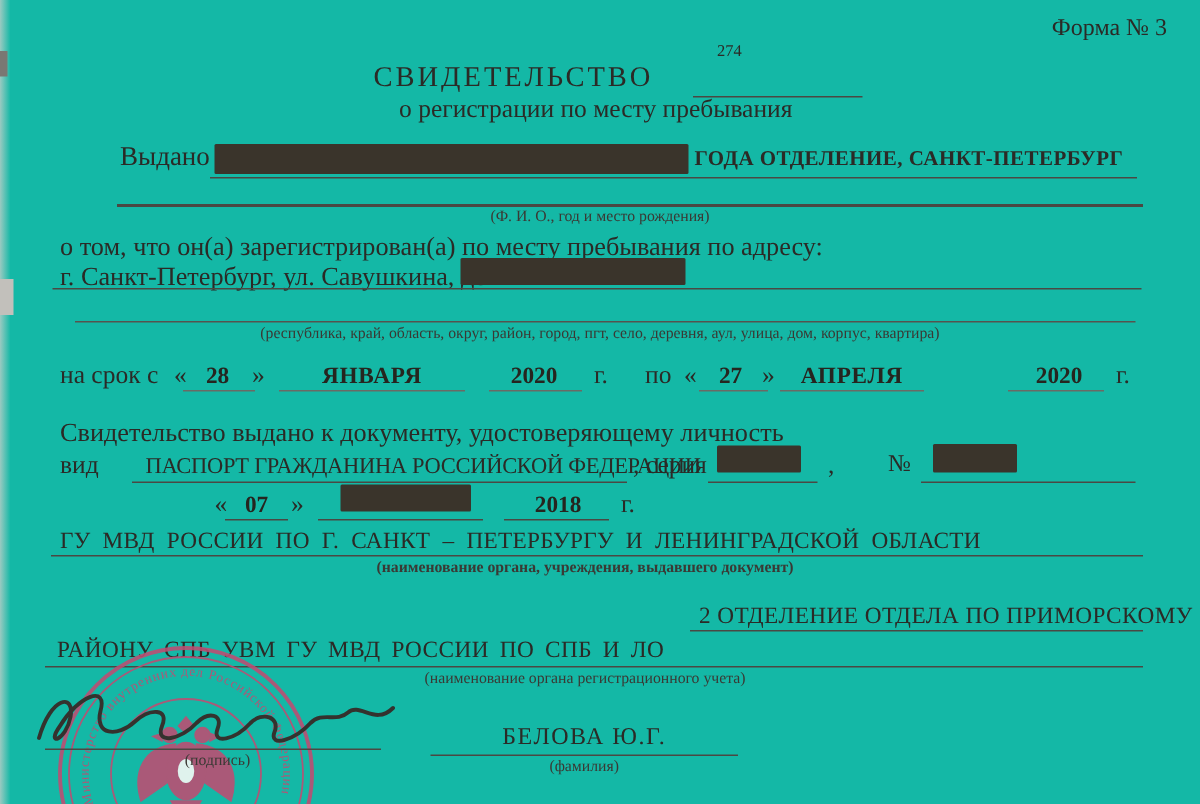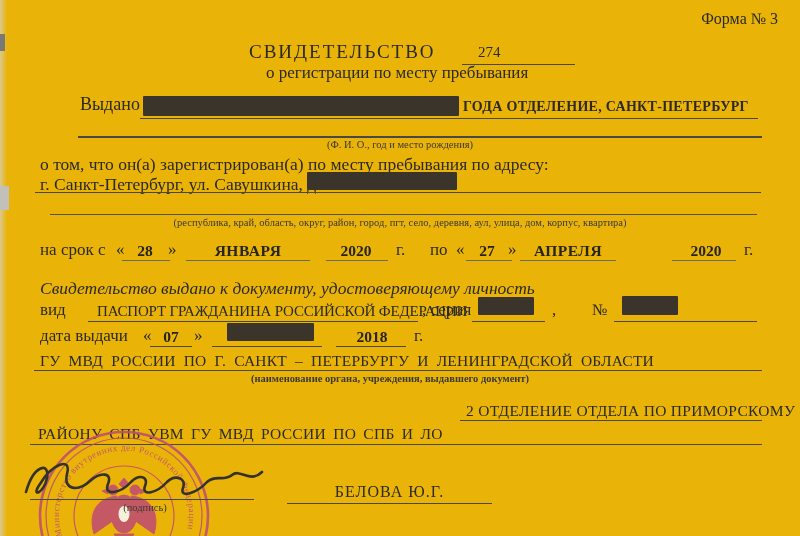--- a/index.html
+++ b/index.html
@@ -1,18 +1,18 @@
 <!DOCTYPE html>
 <html><head>
 <meta charset="utf-8">
 <style>
   html,body{margin:0;padding:0;background:#e9e8e4;}
   .page{
     position:relative;width:800px;height:536px;margin:0 auto;
-    background:#eab308;overflow:hidden;
+    background:#14b8a6;overflow:hidden;
     font-family:"Liberation Serif","DejaVu Serif",serif;
     color:#2b2a26;
   }
   .abs{position:absolute;white-space:nowrap;}
   .rule{position:absolute;height:0;border-top:1.5px solid #4a4843;}
   .rule-thin{position:absolute;height:0;border-top:1px solid #6b6a64;}
   .caption{position:absolute;font-size:10.5px;color:#3a3934;text-align:center;white-space:nowrap;}
   .redact{position:absolute;background:#3a342b;border-radius:1px;}
   .bold{font-weight:bold;}
   .typed{font-weight:bold;color:#26251f;}
@@ -29,21 +29,21 @@
 
 <div class="page">
 
   <div class="scan-edge"></div>
   <div class="smudge1"></div>
   <div class="smudge2"></div>
 
   <div class="abs" style="right:22px;top:10px;font-size:16px;">Форма № 3</div>
 
   <div class="abs" style="left:249px;top:41px;font-size:19px;letter-spacing:2px;">СВИДЕТЕЛЬСТВО</div>
-  <div class="abs" style="left:478px;top:44px;font-size:15px;">274</div>
+  <div class="abs" style="left:478px;top:28px;font-size:11px;">274</div>
   <div class="rule" style="left:462px;top:64px;width:113px;"></div>
   <div class="abs" style="left:237px;top:63px;font-size:17px;margin-left:29px;">о регистрации по месту пребывания</div>
 
   <div class="abs" style="left:80px;top:94px;font-size:18px;">Выдано</div>
   <div class="redact" style="left:143px;top:96px;width:316px;height:20px;"></div>
   <div class="abs bold" style="left:463px;top:99px;font-size:14px;letter-spacing:.3px;">ГОДА ОТДЕЛЕНИЕ, САНКТ-ПЕТЕРБУРГ</div>
   <div class="rule" style="left:140px;top:118px;width:618px;"></div>
 
   <div class="rule" style="left:78px;top:136px;width:684px;border-top-width:2px;"></div>
   <div class="caption" style="left:250px;top:139px;width:300px;">(Ф. И. О., год и место рождения)</div>
@@ -70,52 +70,52 @@
   <div class="abs" style="left:456px;top:240px;font-size:17px;">«</div>
   <div class="abs typed cell" style="left:468px;top:242px;width:38px;font-size:15.5px;">27</div>
   <div class="abs" style="left:508px;top:240px;font-size:17px;">»</div>
   <div class="rule-thin" style="left:466px;top:260px;width:46px;"></div>
   <div class="abs typed cell" style="left:518px;top:242px;width:100px;font-size:15.5px;letter-spacing:.5px;">АПРЕЛЯ</div>
   <div class="rule-thin" style="left:520px;top:260px;width:96px;"></div>
   <div class="abs typed cell" style="left:676px;top:242px;width:60px;font-size:15.5px;">2020</div>
   <div class="rule-thin" style="left:672px;top:260px;width:64px;"></div>
   <div class="abs" style="left:744px;top:240px;font-size:17px;">г.</div>
 
-  <div class="abs" style="left:40px;top:278px;font-size:17.5px;font-style:italic;">Свидетельство выдано к документу, удостоверяющему личность</div>
+  <div class="abs" style="left:40px;top:278px;font-size:17.5px;">Свидетельство выдано к документу, удостоверяющему личность</div>
 
   <div class="abs" style="left:40px;top:300px;font-size:17px;">вид</div>
   <div class="abs" style="left:97px;top:303px;font-size:15px;letter-spacing:-0.2px;">ПАСПОРТ ГРАЖДАНИНА РОССИЙСКОЙ ФЕДЕРАЦИИ</div>
   <div class="rule-thin" style="left:88px;top:321px;width:330px;border-top-color:#4a4843;"></div>
   <div class="abs" style="left:422px;top:300px;font-size:17px;">, серия</div>
   <div class="redact" style="left:478px;top:297px;width:56px;height:18px;"></div>
   <div class="rule-thin" style="left:472px;top:321px;width:73px;border-top-color:#4a4843;"></div>
   <div class="abs" style="left:552px;top:300px;font-size:17px;">,</div>
   <div class="abs" style="left:592px;top:301px;font-size:16px;">№</div>
   <div class="redact" style="left:622px;top:296px;width:56px;height:19px;"></div>
   <div class="rule-thin" style="left:614px;top:321px;width:143px;border-top-color:#4a4843;"></div>
 
-  <div class="abs" style="left:40px;top:326px;font-size:17px;">дата выдачи</div>
   <div class="abs" style="left:143px;top:326px;font-size:17px;">«</div>
   <div class="abs typed cell" style="left:152px;top:328px;width:38px;font-size:15.5px;">07</div>
   <div class="abs" style="left:194px;top:326px;font-size:17px;">»</div>
   <div class="rule-thin" style="left:150px;top:346px;width:42px;border-top-color:#4a4843;"></div>
   <div class="redact" style="left:227px;top:323px;width:87px;height:18px;"></div>
   <div class="rule-thin" style="left:212px;top:346px;width:110px;border-top-color:#4a4843;"></div>
   <div class="abs typed cell" style="left:342px;top:328px;width:60px;font-size:15.5px;">2018</div>
   <div class="rule-thin" style="left:336px;top:346px;width:70px;border-top-color:#4a4843;"></div>
   <div class="abs" style="left:414px;top:326px;font-size:17px;">г.</div>
 
   <div class="abs" style="left:40px;top:352px;font-size:15.5px;letter-spacing:.2px;word-spacing:4px;text-align:right;">ГУ МВД РОССИИ ПО Г. САНКТ – ПЕТЕРБУРГУ И ЛЕНИНГРАДСКОЙ ОБЛАСТИ</div>
   <div class="rule" style="left:34px;top:370px;width:728px;"></div>
   <div class="caption" style="left:140px;top:373px;width:500px;font-weight:bold;">(наименование органа, учреждения, выдавшего документ)</div>
 
   <div class="abs" style="left:466px;top:402px;font-size:15.5px;letter-spacing:.3px;">2 ОТДЕЛЕНИЕ ОТДЕЛА  ПО ПРИМОРСКОМУ</div>
   <div class="rule" style="left:460px;top:420px;width:302px;"></div>
   <div class="abs" style="left:38px;top:425px;font-size:15.5px;letter-spacing:.3px;word-spacing:3px;">РАЙОНУ СПБ УВМ  ГУ  МВД РОССИИ  ПО СПБ  И  ЛО</div>
   <div class="rule" style="left:30px;top:444px;width:732px;"></div>
+  <div class="caption" style="left:140px;top:447px;width:500px;">(наименование органа регистрационного учета)</div>
 
   <svg class="stamp-svg" style="left:34px;top:426px;" width="180" height="180" viewBox="0 0 180 180">
     <g fill="none" stroke="#bf4d72">
       <circle cx="90" cy="90" r="84" stroke-width="2.6"></circle>
       <circle cx="90" cy="90" r="78" stroke-width="1.2"></circle>
       <circle cx="90" cy="90" r="50" stroke-width="1.2"></circle>
     </g>
     <defs>
       <path id="ringPath" d="M 29,112 A 65 65 0 1 1 151,112"></path>
       <path id="botPath" d="M 40,120 A 58 58 0 0 0 140,120"></path>
@@ -142,14 +142,15 @@
   </svg>
 
   <svg style="left:20px;top:452px;" width="250" height="52" viewBox="0 0 250 52">
     <path d="M6 40 C14 12 30 10 27 26 C24 42 10 46 20 32 C32 12 52 4 47 22 C43 38 58 40 70 29 C80 20 93 20 88 32 C83 45 101 41 111 30 C119 22 129 24 125 34 C121 45 137 41 147 30 C155 22 167 26 163 36 C159 47 177 41 187 30 C195 22 204 30 212 23 C220 16 230 32 242 20" fill="none" stroke="#34322e" stroke-width="2.6" stroke-linecap="round"></path>
   </svg>
   <div class="rule" style="left:30px;top:499px;width:224px;"></div>
   <div class="caption" style="left:95px;top:502px;width:100px;">(подпись)</div>
 
   <div class="abs" style="left:287px;top:483px;width:205px;text-align:center;font-size:16px;letter-spacing:1px;white-space:nowrap;">БЕЛОВА  Ю.Г.</div>
   <div class="rule" style="left:287px;top:503px;width:205px;"></div>
+  <div class="caption" style="left:287px;top:506px;width:205px;">(фамилия)</div>
 
 </div>
 
 </body></html>

